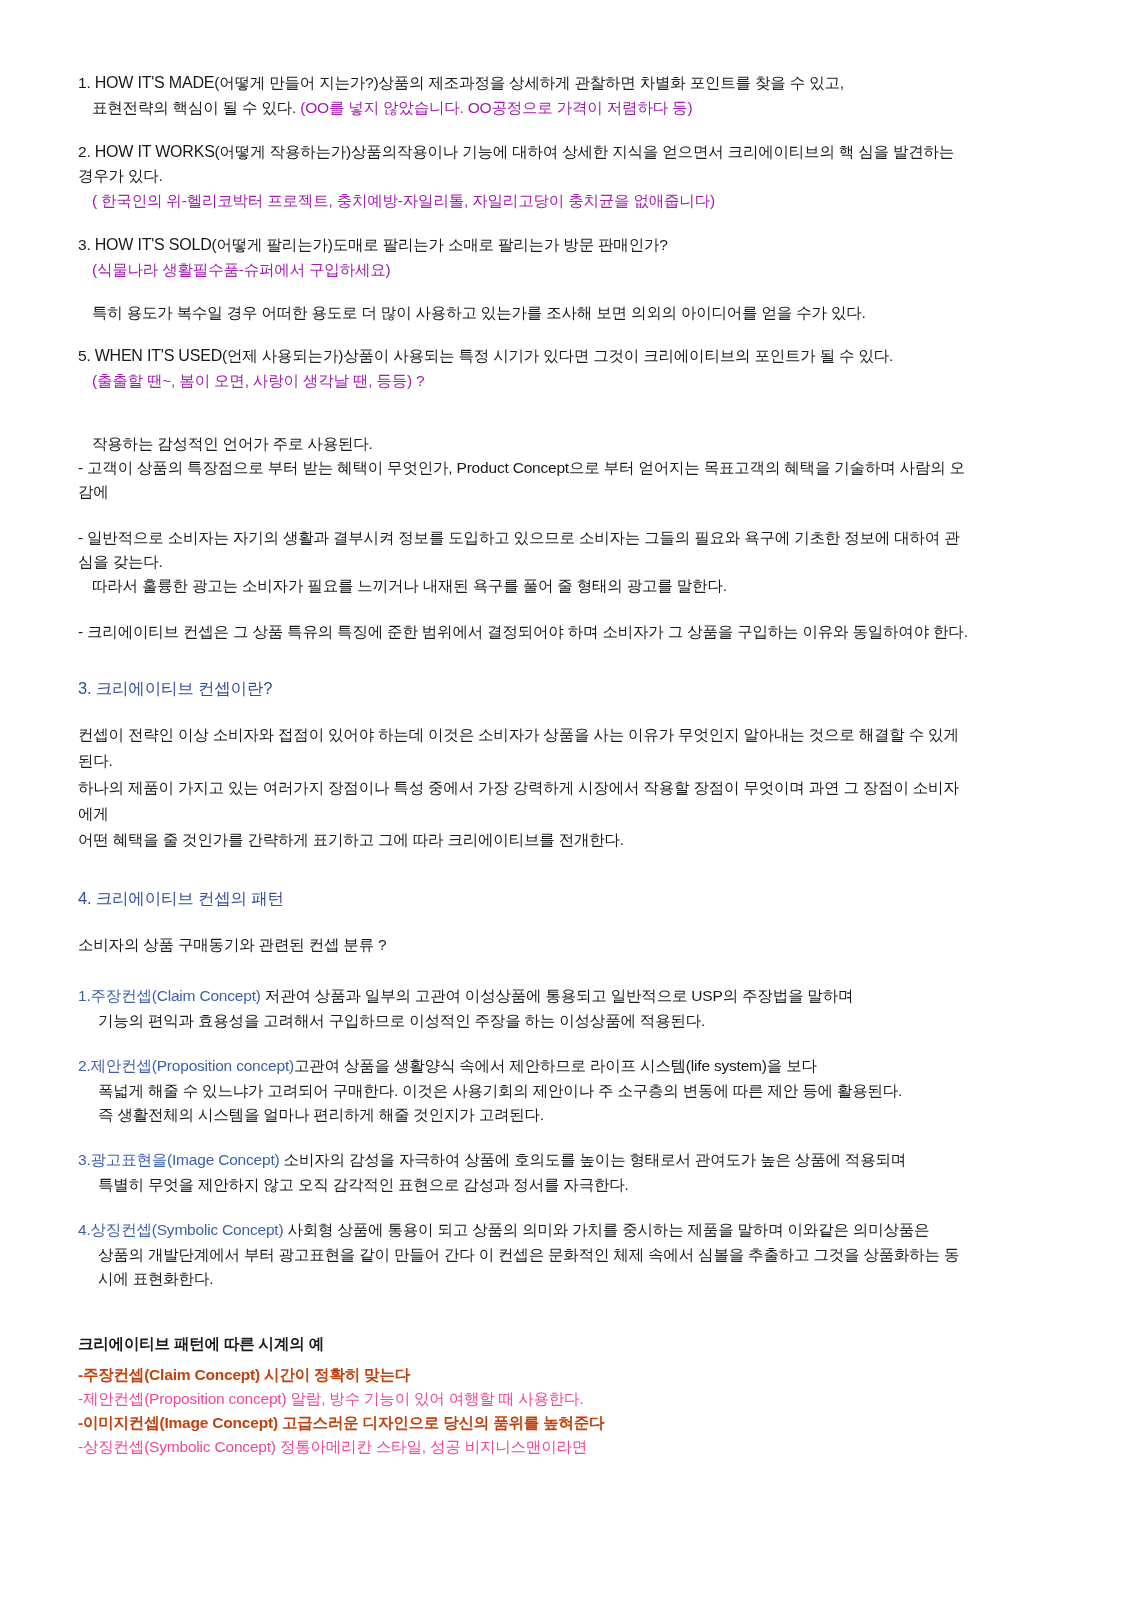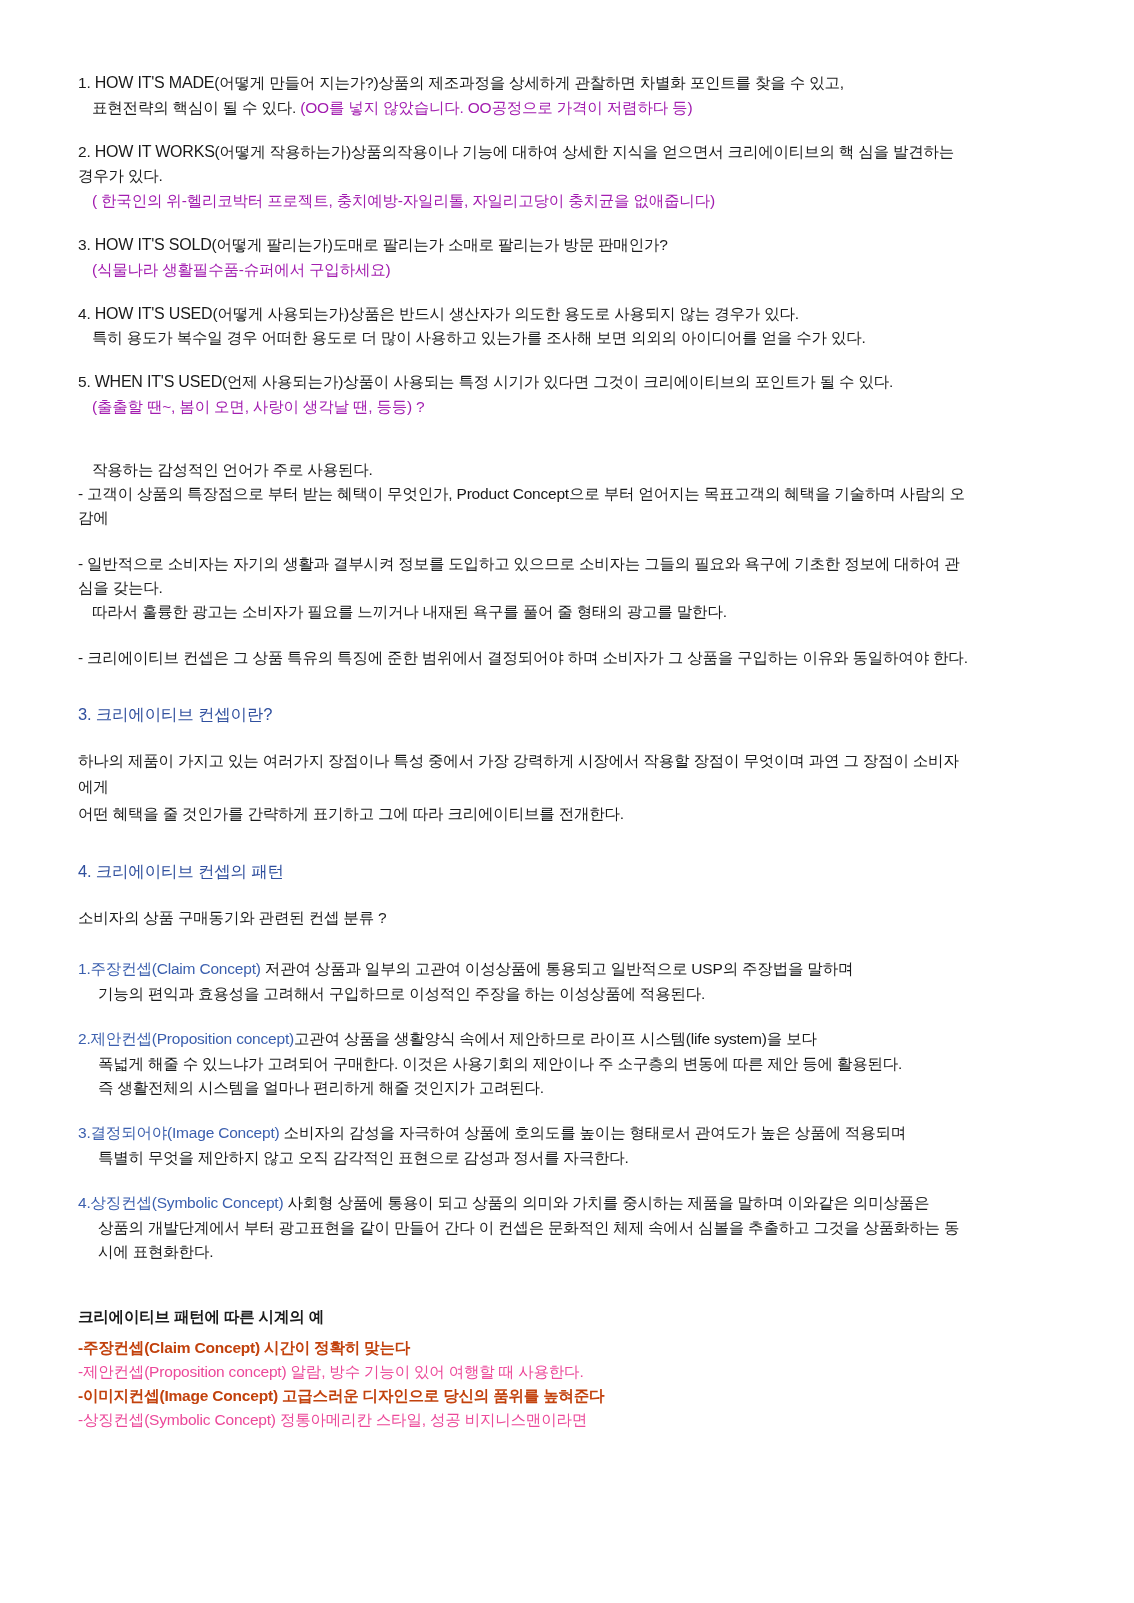--- a/index.html
+++ b/index.html
@@ -112,24 +112,20 @@
 
   <div class="block">
     <div class="numbered">
       <span>3.</span>
       <span class="group-en">HOW IT'S SOLD</span><span>(어떻게 팔리는가)</span><span>도매로 팔리는가 소매로 팔리는가 방문 판매인가?</span>
     </div>
     <div class="numbered indent1 blue-light">(식물나라 생활필수품-슈퍼에서 구입하세요)</div>
   </div>
 
   <div class="block">
-    <div class="numbered">
-      <span>4.</span>
-      <span class="group-en">HOW IT'S USED</span><span>(어떻게 사용되는가)</span><span>상품은 반드시 생산자가 의도한 용도로 사용되지 않는 경우가 있다.</span>
-    </div>
     <div class="numbered indent1">특히 용도가 복수일 경우 어떠한 용도로 더 많이 사용하고 있는가를 조사해 보면 의외의 아이디어를 얻을 수가 있다.</div>
   </div>
 
   <div class="block">
     <div class="numbered">
       <span>5.</span>
       <span class="group-en">WHEN IT'S USED</span><span>(언제 사용되는가)</span><span>상품이 사용되는 특정 시기가 있다면 그것이 크리에이티브의 포인트가 될 수 있다.</span>
     </div>
     <div class="numbered indent1 blue-light">(출출할 땐~, 봄이 오면, 사랑이 생각날 땐, 등등) ?</div>
   </div>
@@ -145,20 +141,21 @@
     <div class="line">- 일반적으로 소비자는 자기의 생활과 결부시켜 정보를 도입하고 있으므로 소비자는 그들의 필요와 욕구에 기초한 정보에 대하여 관심을 갖는다.</div>
     <div class="line indent1">따라서 훌륭한 광고는 소비자가 필요를 느끼거나 내재된 욕구를 풀어 줄 형태의 광고를 말한다.</div>
   </div>
 
   <div class="dash-block">
     <div class="line">- 크리에이티브 컨셉은 그 상품 특유의 특징에 준한 범위에서 결정되어야 하며 소비자가 그 상품을 구입하는 이유와 동일하여야 한다.</div>
   </div>
 
   <div class="section-head">3. 크리에이티브 컨셉이란?</div>
   <div>
+    <div class="para">컨셉이 전략인 이상 소비자와 접점이 있어야 하는데 이것은 소비자가 상품을 사는 이유가 무엇인지 알아내는 것으로 해결할 수 있게된다.</div>
     <div class="para">하나의 제품이 가지고 있는 여러가지 장점이나 특성 중에서 가장 강력하게 시장에서 작용할 장점이 무엇이며 과연 그 장점이 소비자에게</div>
     <div class="para">어떤 혜택을 줄 것인가를 간략하게 표기하고 그에 따라 크리에이티브를 전개한다.</div>
   </div>
 
   <div class="section-head">4. 크리에이티브 컨셉의 패턴</div>
   <div class="para" style="margin-bottom:26px;">소비자의 상품 구매동기와 관련된 컨셉 분류 ?</div>
 
   <div class="concept-block">
     <div class="concept-head">
       <span>1.</span><span>주장컨셉</span><span>(Claim Concept)</span><span class="body-txt"> 저관여 상품과 일부의 고관여 이성상품에 통용되고 일반적으로 USP의 주장법을 말하며</span>
@@ -169,21 +166,21 @@
   <div class="concept-block">
     <div class="concept-head">
       <span>2.</span><span>제안컨셉</span><span>(Proposition concept)</span><span class="body-txt">고관여 상품을 생활양식 속에서 제안하므로 라이프 시스템(life system)을 보다</span>
     </div>
     <div class="sub-line">폭넓게 해줄 수 있느냐가 고려되어 구매한다. 이것은 사용기회의 제안이나 주 소구층의 변동에 따른 제안 등에 활용된다.</div>
     <div class="sub-line">즉 생활전체의 시스템을 얼마나 편리하게 해줄 것인지가 고려된다.</div>
   </div>
 
   <div class="concept-block">
     <div class="concept-head">
-      <span>3.</span><span>결정되어야</span><span>(Image Concept)</span><span class="body-txt"> 소비자의 감성을 자극하여 상품에 호의도를 높이는 형태로서 관여도가 높은 상품에 적용되며</span>
+      <span>3.</span><span>광고표현을</span><span>(Image Concept)</span><span class="body-txt"> 소비자의 감성을 자극하여 상품에 호의도를 높이는 형태로서 관여도가 높은 상품에 적용되며</span>
     </div>
     <div class="sub-line">특별히 무엇을 제안하지 않고 오직 감각적인 표현으로 감성과 정서를 자극한다.</div>
   </div>
 
   <div class="concept-block">
     <div class="concept-head">
       <span>4.</span><span>상징컨셉</span><span>(Symbolic Concept)</span><span class="body-txt"> 사회형 상품에 통용이 되고 상품의 의미와 가치를 중시하는 제품을 말하며 이와같은 의미상품은</span>
     </div>
     <div class="sub-line">상품의 개발단계에서 부터 광고표현을 같이 만들어 간다 이 컨셉은 문화적인 체제 속에서 심볼을 추출하고 그것을 상품화하는 동시에 표현화한다.</div>
   </div>

